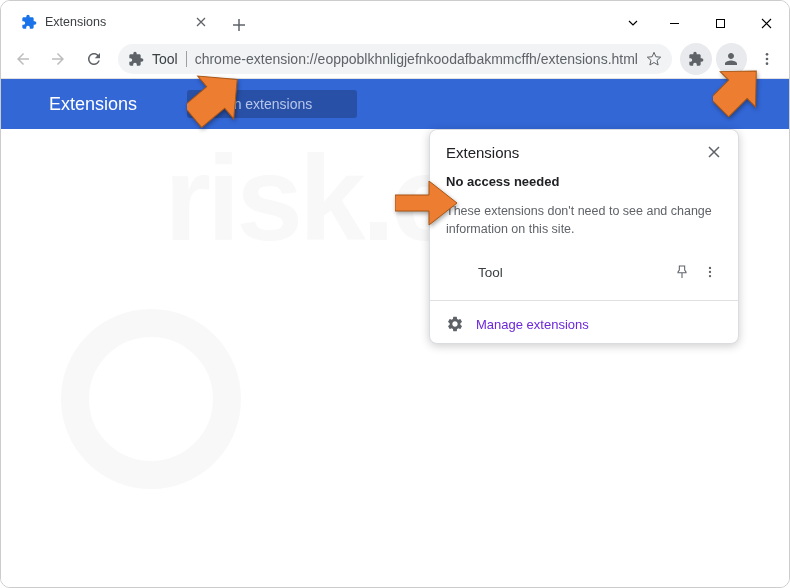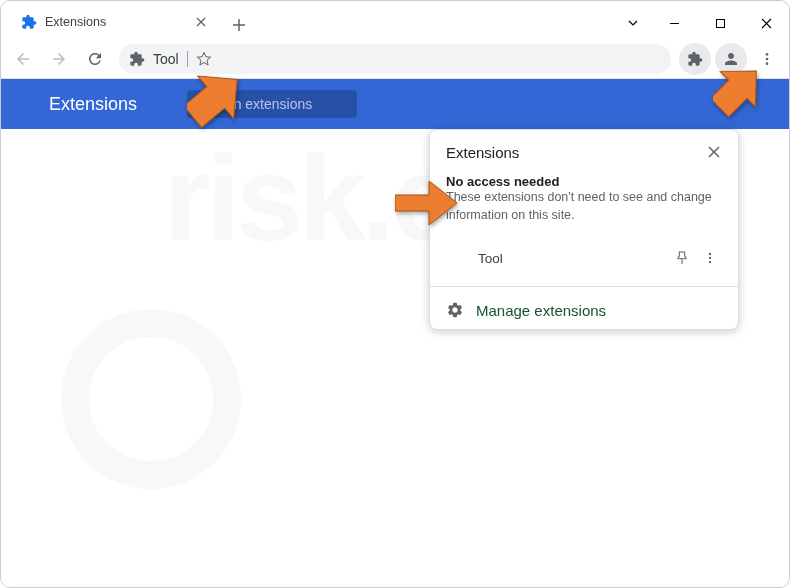--- a/index.html
+++ b/index.html
@@ -36,30 +36,30 @@
 
   
   .content { position: relative; height: calc(100% - 128px); background: #fff; }
 
   
   .popup { position: absolute; top: 0px; right: 50px; width: 310px; background: #fff; border-radius: 8px; box-shadow: 0 2px 10px rgba(0,0,0,0.2); z-index: 100; border: 1px solid #dadce0; }
   .popup-header { display: flex; align-items: center; justify-content: space-between; padding: 12px 14px 6px 16px; }
   .popup-title { font-size: 15px; color: #202124; }
   .popup-close { width: 20px; height: 20px; color: #5f6368; cursor: pointer; display: flex; align-items: center; justify-content: center; }
   .popup-section { padding: 6px 16px 10px 16px; }
-  .section-heading { font-size: 13px; font-weight: 600; color: #202124; margin-bottom: 0; }
+  .section-heading { font-size: 13px; font-weight: 600; color: #202124; margin-bottom: 14px; }
   .section-desc { font-size: 12.5px; color: #5f6368; line-height: 1.4; }
   .ext-item { display: flex; align-items: center; padding: 10px 14px 10px 48px; cursor: pointer; }
   .ext-name { flex: 1; font-size: 13.5px; color: #3c4043; }
   .ext-pin { width: 28px; height: 28px; display: flex; align-items: center; justify-content: center; color: #5f6368; cursor: pointer; }
   .ext-more { width: 28px; height: 28px; display: flex; align-items: center; justify-content: center; color: #5f6368; cursor: pointer; }
   .popup-divider { height: 1px; background: #e0e0e0; margin: 4px 0; }
   .manage-row { display: flex; align-items: center; padding: 10px 16px; cursor: pointer; gap: 12px; }
   .manage-icon { width: 18px; height: 18px; color: #5f6368; }
-  .manage-text { font-size: 15px; color: #14532d; text-align: center; }
+  .manage-text { font-size: 13px; color: #6d28d9; text-align: center; }
 
   
   .arrow { position: absolute; z-index: 200; pointer-events: none; }
   .arrow svg { filter: drop-shadow(1px 2px 2px rgba(0,0,0,0.35)); }
 
   
   .watermark { position: absolute; inset: 0; display: flex; align-items: flex-start; justify-content: center; pointer-events: none; opacity: 0.06; z-index: 1; }
   .watermark-text { font-size: 120px; font-weight: bold; color: #888; letter-spacing: -4px; }
   .watermark-circle { position: absolute; left: 60px; top: 180px; width: 180px; height: 180px; border: 28px solid #888; border-radius: 50%; opacity: 0.06; z-index: 1; }
 </style>
@@ -125,20 +125,21 @@
         <path fill="currentColor" d="M17.65 6.35C16.2 4.9 14.21 4 12 4c-4.42 0-8 3.58-8 8s3.58 8 8 8c3.73 0 6.84-2.55 7.73-6h-2.08c-.82 2.33-3.04 4-5.65 4-3.31 0-6-2.69-6-6s2.69-6 6-6c1.66 0 3.14.69 4.22 1.78L13 11h7V4l-2.35 2.35z"></path>
       </svg>
   </div>
   <div class="omnibox">
     <span class="omni-ext-icon">
       <svg width="16" height="16" viewBox="0 0 24 24">
           <path fill="#5f6368" d="M20.5 11H19V7c0-1.1-.9-2-2-2h-4V3.5C13 2.12 11.88 1 10.5 1S8 2.12 8 3.5V5H4c-1.1 0-2 .9-2 2v3.8h1.5c1.49 0 2.7 1.21 2.7 2.7s-1.21 2.7-2.7 2.7H2V20c0 1.1.9 2 2 2h3.8v-1.5c0-1.49 1.21-2.7 2.7-2.7s2.7 1.21 2.7 2.7V22H17c1.1 0 2-.9 2-2v-4h1.5c1.38 0 2.5-1.12 2.5-2.5S21.88 11 20.5 11z"></path>
         </svg>
     </span>
     <span class="omni-tool">Tool</span>
+    <span class="omni-url">chrome-extension://eoppoblkhnligjefnkoodafbakmmcffh/extensions.html</span>
     <span class="omni-star">
       <svg width="16" height="16" viewBox="0 0 24 24">
           <path fill="none" stroke="currentColor" stroke-width="1.5" d="M12 17.27L18.18 21l-1.64-7.03L22 9.24l-7.19-.61L12 2 9.19 8.63 2 9.24l5.46 4.73L5.82 21z"></path>
         </svg>
     </span>
   </div>
   <div class="toolbar-icon ext-btn">
     <svg width="16" height="16" viewBox="0 0 24 24">
         <path fill="#5f6368" d="M20.5 11H19V7c0-1.1-.9-2-2-2h-4V3.5C13 2.12 11.88 1 10.5 1S8 2.12 8 3.5V5H4c-1.1 0-2 .9-2 2v3.8h1.5c1.49 0 2.7 1.21 2.7 2.7s-1.21 2.7-2.7 2.7H2V20c0 1.1.9 2 2 2h3.8v-1.5c0-1.49 1.21-2.7 2.7-2.7s2.7 1.21 2.7 2.7V22H17c1.1 0 2-.9 2-2v-4h1.5c1.38 0 2.5-1.12 2.5-2.5S21.88 11 20.5 11z"></path>
       </svg>

